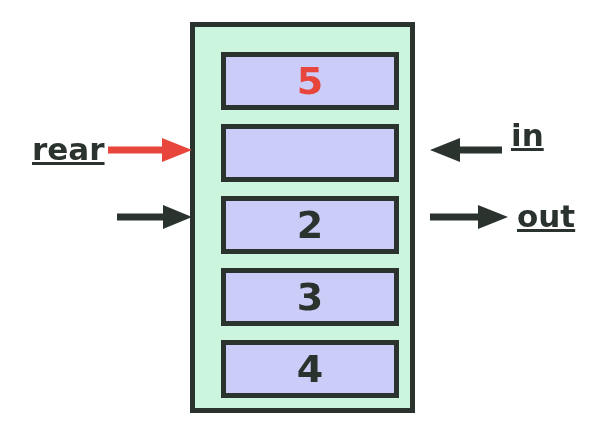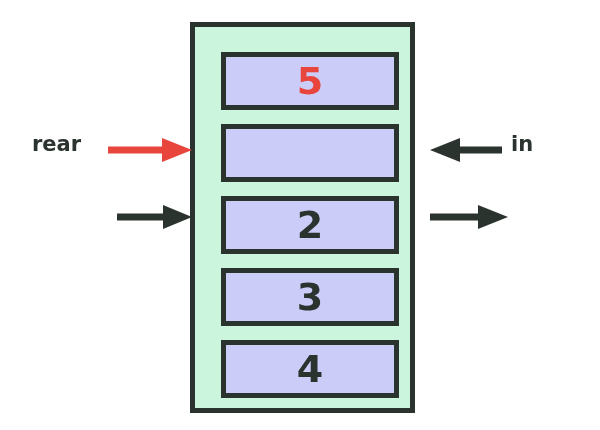--- a/index.html
+++ b/index.html
@@ -51,30 +51,31 @@
     font-size: 38px;
     font-weight: 600;
     line-height: 1;
     color: #2b332e;
   }
   .cell-value.accent { color: #e8453c; }
 
   
   .label {
     position: absolute;
-    font-size: 21px;
+    font-size: 31px;
     font-weight: 700;
     line-height: 1;
     color: #2b332e;
     white-space: nowrap;
+    text-decoration: underline;
   }
 
   .label-rear  { left: 32px;  top: 134px; }
   .label-front { left: 27px;  top: 201px; }
-  .label-in    { left: 511px; top: 134px; }
+  .label-in    { left: 511px; top: 120px; }
   .label-out   { left: 517px; top: 201px; }
 
   
   .arrow {
     position: absolute;
     overflow: visible;
   }
   .arrow-rear  { left: 108px; top: 134px; }
   .arrow-front { left: 117px; top: 201px; }
   .arrow-in    { left: 430px; top: 134px; }
@@ -127,14 +128,15 @@
     <polygon points="30,4 0,16 30,28" fill="#2b332e"></polygon>
   </svg>
 
   <span class="label label-in">in</span>
 
   <svg class="arrow arrow-out" width="78" height="32" viewBox="0 0 78 32">
     <line x1="0" y1="16" x2="52" y2="16" stroke="#2b332e" stroke-width="7"></line>
     <polygon points="48,4 78,16 48,28" fill="#2b332e"></polygon>
   </svg>
 
+  <span class="label label-out">out</span>
 
 </div>
 
 </body></html>

